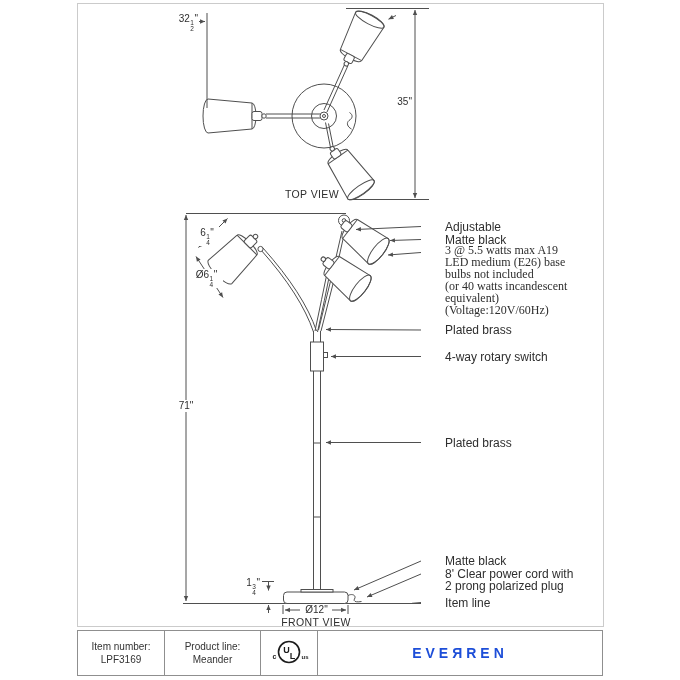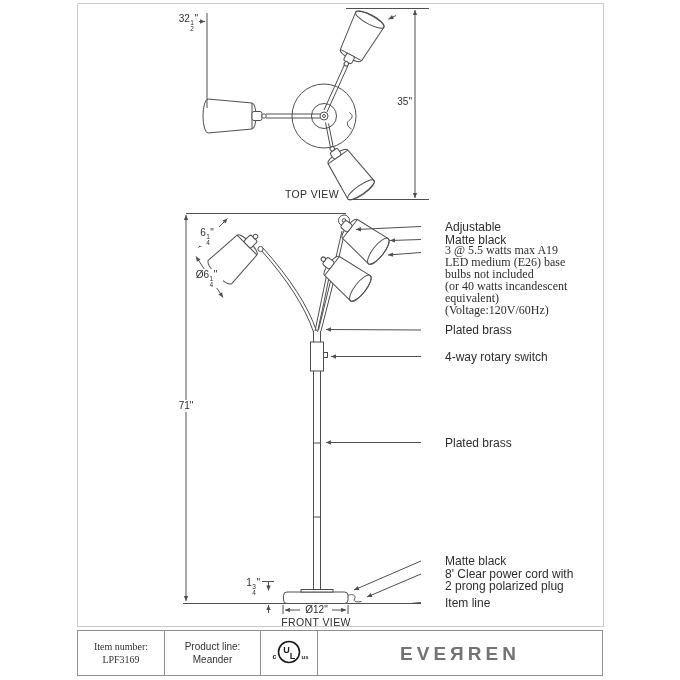--- a/index.html
+++ b/index.html
@@ -18,22 +18,22 @@
        white-space:pre-line;}
   .viewtitle{position:absolute;font-size:10.5px;letter-spacing:.4px;color:#2e2e2e;
        text-align:center;width:90px;}
   
   #spec{position:absolute;left:77px;top:630px;width:526px;height:46px;
         border:1px solid #8f8f8f;box-sizing:border-box;display:flex;}
   .cell{border-right:1px solid #8f8f8f;display:flex;flex-direction:column;
         align-items:center;justify-content:center;font-size:10px;line-height:13px;
         color:#333;text-align:center;}
   .cell:last-child{border-right:none;}
-  .c1{width:86px;font-family:Liberation Serif, serif;} .c2{width:95px;} .c3{width:140px;} .c4{width:56px;} .c5{flex:1;}
-  #brand{font-size:19px;font-weight:600;letter-spacing:4px;color:#737373;}
+  .c1{width:86px;} .c2{width:95px;} .c3{width:140px;} .c4{width:56px;} .c5{flex:1;}
+  #brand{font-size:14px;font-weight:600;letter-spacing:4px;color:#1d4ed8;}
 </style>
 </head>
 <body>
 
 <div id="stage">
 
   <div id="frame"></div>
 
   <svg id="art" viewBox="0 0 680 680">
     <defs>

